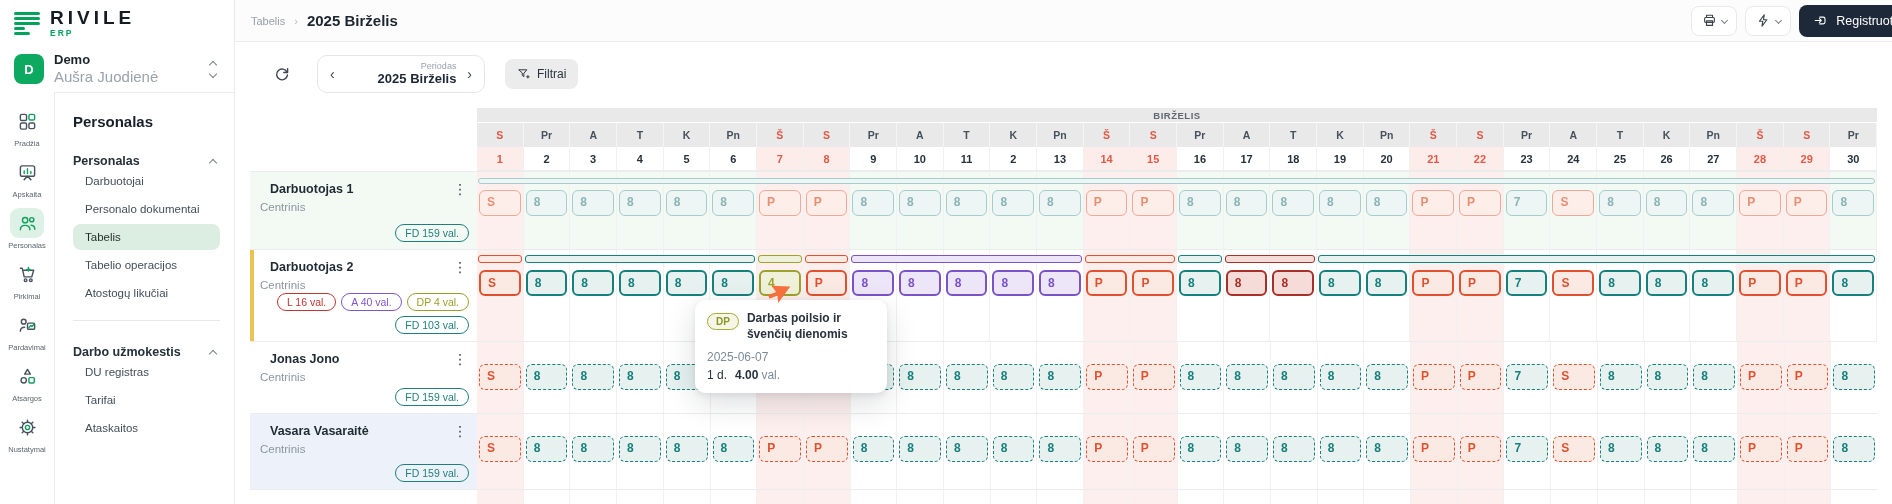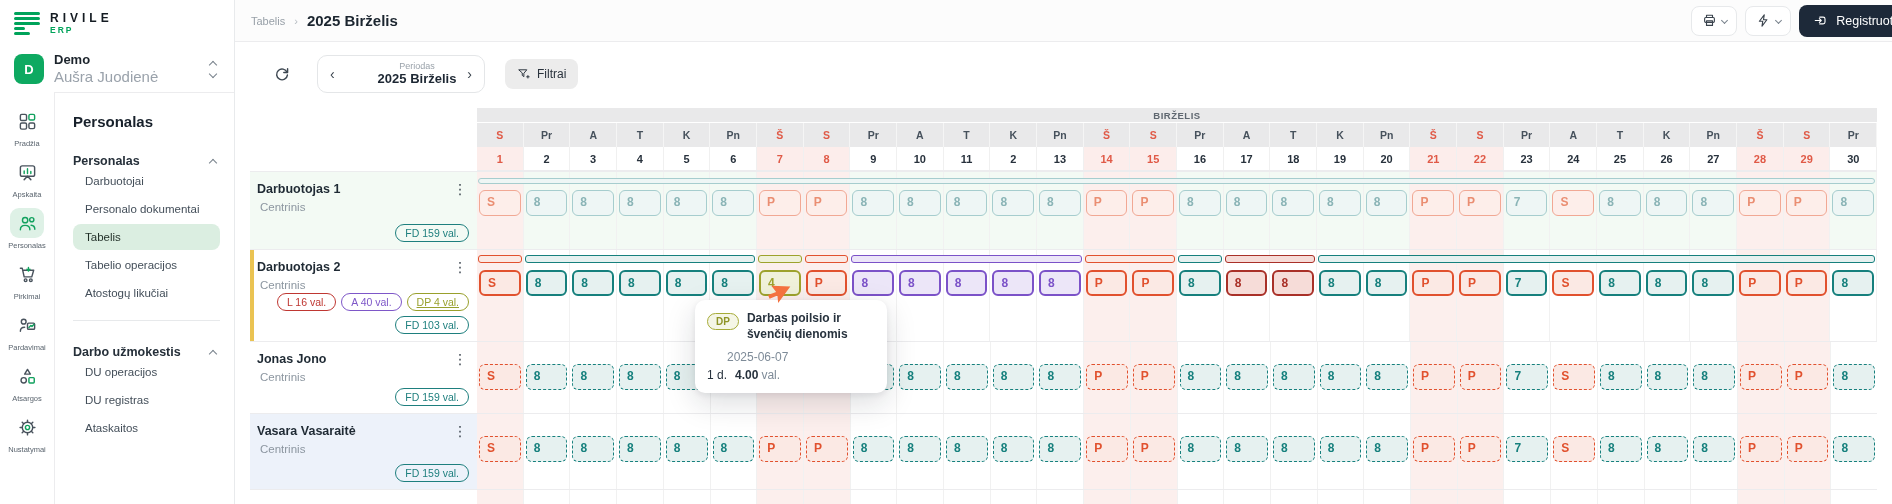--- a/index.html
+++ b/index.html
@@ -9,21 +9,21 @@
   
   .sidebar{position:absolute;left:0;top:0;width:235px;height:504px;background:#fff;
     border-right:1px solid #e8eaec;display:flex;flex-direction:column;}
   .logo-row{height:46px;display:flex;align-items:center;padding-left:14px;gap:10px;}
   .logo-mark{display:flex;flex-direction:column;gap:2px;}
   .logo-mark i{display:block;height:3px;border-radius:2px;background:#00a35a;}
   .logo-mark i:nth-child(1){width:26px}.logo-mark i:nth-child(2){width:26px}
   .logo-mark i:nth-child(3){width:26px}.logo-mark i:nth-child(4){width:11px}
   .logo-mark i:nth-child(5){width:16px}
   .brand{line-height:1;}
-  .brand-name{font-size:12px;font-weight:bold;letter-spacing:4px;color:#141b22;}
+  .brand-name{font-size:19px;font-weight:bold;letter-spacing:4px;color:#141b22;}
   .brand-sub{font-size:8.5px;font-weight:bold;letter-spacing:2px;color:#00a35a;margin-top:2px;}
   .user-row{height:46px;display:flex;align-items:center;gap:10px;padding:0 14px 0 14px;}
   .avatar{width:30px;height:30px;border-radius:8px;background:#0ea961;color:#fff;
     display:flex;align-items:center;justify-content:center;font-size:13px;font-weight:bold;}
   .user-name{font-size:13px;font-weight:bold;color:#1c242c;line-height:1.15;}
   .user-sub{font-size:15px;color:#9aa2ab;}
   .updown{margin-left:auto;display:flex;flex-direction:column;gap:3px;padding-right:4px;}
   .chev{width:6px;height:6px;border-right:1.6px solid #78828c;border-bottom:1.6px solid #78828c;
     display:inline-block;transform:rotate(45deg);}
   .chev.up{transform:rotate(-135deg);}
@@ -66,21 +66,21 @@
   .register-btn svg{width:15px;height:15px;fill:none;stroke:#fff;stroke-width:1.5;
     stroke-linecap:round;stroke-linejoin:round;}
 
   .toolbar{height:64px;display:flex;align-items:center;padding-left:34px;}
   .refresh-btn{width:26px;height:26px;display:flex;align-items:center;justify-content:center;cursor:pointer;}
   .refresh-btn svg{width:18px;height:18px;fill:none;stroke:#3c4650;stroke-width:1.6;
     stroke-linecap:round;stroke-linejoin:round;}
   .period-box{margin-left:22px;width:168px;height:38px;background:#fff;border:1px solid #e4e6e8;
     border-radius:10px;display:flex;align-items:center;padding:0 12px;justify-content:space-between;}
   .period-arrow{font-size:14px;color:#3a434d;cursor:pointer;line-height:1;}
-  .period-center{text-align:center;line-height:1.15;margin-left:32px;}
+  .period-center{text-align:right;line-height:1.15;margin-left:32px;}
   .period-label{font-size:9px;color:#9aa2aa;}
   .period-value{font-size:13px;font-weight:bold;color:#1d2733;}
   .filter-btn{margin-left:20px;height:30px;padding:0 12px;background:#ececec;border-radius:8px;
     display:flex;align-items:center;gap:6px;font-size:12px;color:#2a333d;cursor:pointer;}
   .filter-btn svg{width:14px;height:14px;fill:none;stroke:#2a333d;stroke-width:1.4;
     stroke-linecap:round;stroke-linejoin:round;}
 
   
   .grid{position:absolute;left:15px;top:108px;width:1627px;bottom:0;background:#fff;}
   .head-month{position:absolute;left:227px;top:0;width:1400px;height:14px;background:#e9e9ea;
@@ -94,21 +94,21 @@
   .head-days .h-cell{background:#e9e9ea;color:#46515c;}
   .head-dates .h-cell{background:#fff;color:#27313c;font-size:11px;border-right:1px solid #f0f0f0;}
   .h-cell.we{color:#e05a47;}
   .head-dates .h-cell.we{background:#fcedeb;}
   .grid-body{position:absolute;left:0;right:0;top:63px;bottom:0;display:flex;flex-direction:column;}
   .g-row{position:relative;border-top:1px solid #ececee;display:flex;flex:none;}
   .g-row.row-accent{background:#f3faf4;}
   .g-left{width:227px;position:relative;flex:none;}
   .g-left.panel-blue{background:#edf2fa;text-decoration:underline;}
   .g-stripe{position:absolute;left:0;top:0;bottom:0;width:4px;background:#eac352;z-index:2;}
-  .emp-name{position:absolute;left:7px;top:10px;font-size:12.5px;font-weight:bold;color:#1f2a34;}
+  .emp-name{position:absolute;left:20px;top:10px;font-size:12.5px;font-weight:bold;color:#1f2a34;}
   .emp-unit{position:absolute;left:10px;top:29px;font-size:11.5px;color:#8c96a0;}
   .kebab{position:absolute;right:6px;top:7px;font-size:14px;color:#3c454f;cursor:pointer;padding:2px 4px;}
   .badges{position:absolute;right:8px;bottom:7px;width:212px;display:flex;flex-wrap:wrap;
     justify-content:flex-end;gap:5px;}
   .badge{border-radius:999px;padding:2px 9px;font-size:10.5px;white-space:nowrap;background:transparent;}
   .g-days{width:1400px;position:relative;display:flex;flex:none;}
   .g-col{flex:1;border-right:1px solid #f1f1f1;position:relative;}
   .g-col:last-child{border-right:none;}
   .g-col.we{background:#fcefed;}
   .chip{height:26px;margin:0 2px;border-radius:6px;font-size:12px;font-weight:bold;
@@ -116,21 +116,21 @@
   .bar-seg{position:absolute;border-radius:3px;}
   .g-filler{flex:1;display:flex;border-top:1px solid #ececee;}
 
   
   .tooltip{position:absolute;left:695px;top:300px;width:192px;background:#fff;border-radius:10px;
     box-shadow:0 10px 30px rgba(20,30,40,.15),0 2px 6px rgba(20,30,40,.08);padding:11px 12px;z-index:40;}
   .tt-head{display:flex;gap:8px;align-items:flex-start;}
   .tt-pill{border:1.5px solid #a6ab37;color:#8f9426;background:#f5f6e6;border-radius:999px;
     font-size:10px;font-weight:bold;padding:2px 8px;margin-top:2px;flex:none;}
   .tt-title{font-size:12px;font-weight:bold;color:#27323d;line-height:1.3;}
-  .tt-date{margin-top:8px;font-size:12px;color:#7e8b98;margin-left:20px;}
+  .tt-date{margin-top:8px;font-size:12px;color:#7e8b98;}
   .tt-meta{margin-top:4px;font-size:12px;color:#27323d;}
   .tt-meta .hours{font-weight:bold;margin-left:8px;}
   .tt-meta .unit{color:#7e8b98;margin-left:3px;}
   .cursor-arrow{position:absolute;left:766px;top:283px;width:26px;height:26px;z-index:45;
     transform:rotate(92deg);}
 </style>
 </head>
 <body>
 
 <div class="sidebar">
@@ -248,22 +248,22 @@
             <div class="menu-item active">Tabelis</div>
             <div class="menu-item">Tabelio operacijos</div>
             <div class="menu-item">Atostogų likučiai</div>
           </div>
           <div class="menu-divider"></div>
           <div class="group-header">
             <span>Darbo užmokestis</span>
             <span class="chev"></span>
           </div>
           <div class="menu-items">
-            <div class="menu-item">DU operacijos</div>
             <div class="menu-item">DU registras</div>
+            <div class="menu-item">Tarifai</div>
             <div class="menu-item">Ataskaitos</div>
           </div>
         </div>
     </div>
   </div>
 </div>
 
 <div class="main">
   <div class="topbar">
     <span class="bc-root">Tabelis</span>
@@ -490,21 +490,21 @@
         </div>
         <div class="g-row" style="height: 92px;">
           <div class="g-stripe"></div>
           <div class="g-left">
             <div class="emp-name">Darbuotojas 2</div>
             <div class="emp-unit">Centrinis</div>
             <div class="kebab">⋮</div>
             <div class="badges">
               <span class="badge" style="border: 1.5px solid rgb(191, 55, 50); color: rgb(191, 55, 50);">L 16 val.</span>
               <span class="badge" style="border: 1.5px solid rgb(126, 87, 200); color: rgb(126, 87, 200);">A 40 val.</span>
-              <span class="badge" style="border: 1.5px solid rgb(153, 160, 44); color: rgb(153, 160, 44); text-decoration: underline;">DP 4 val.</span>
+              <span class="badge" style="border: 1.5px solid rgb(153, 160, 44); color: rgb(153, 160, 44);">DP 4 val.</span>
               <span class="badge" style="border: 1.5px solid rgb(30, 127, 126); color: rgb(30, 127, 126);">FD 103 val.</span>
             </div>
           </div>
           <div class="g-days">
             <div class="g-col we">
               <div class="chip" style="border: 2px solid rgb(225, 81, 46); background: rgb(251, 233, 228); color: rgb(225, 81, 46); margin-top: 20px;">S</div>
             </div>
             <div class="g-col">
               <div class="chip" style="border: 2px solid rgb(22, 128, 125); background: rgb(230, 241, 240); color: rgb(22, 128, 125); margin-top: 20px;">8</div>
             </div>

